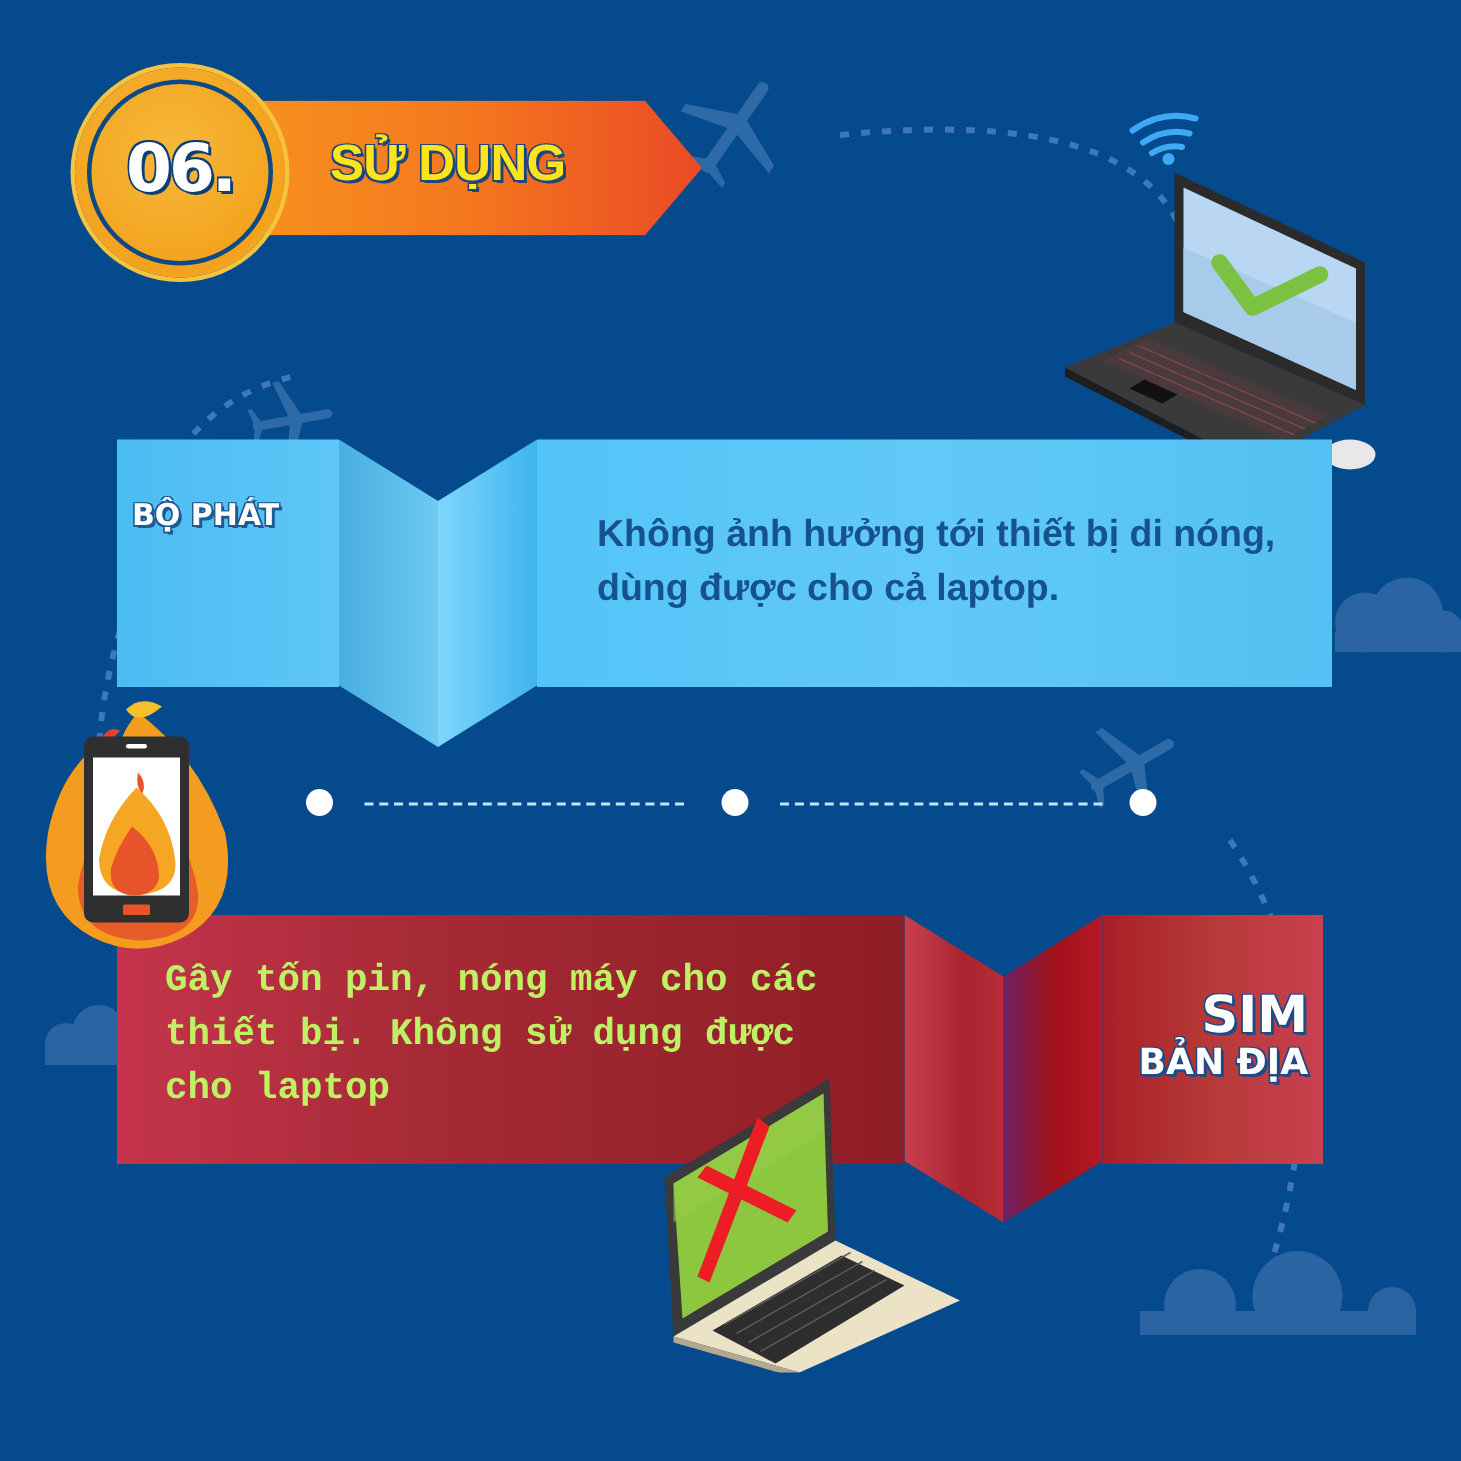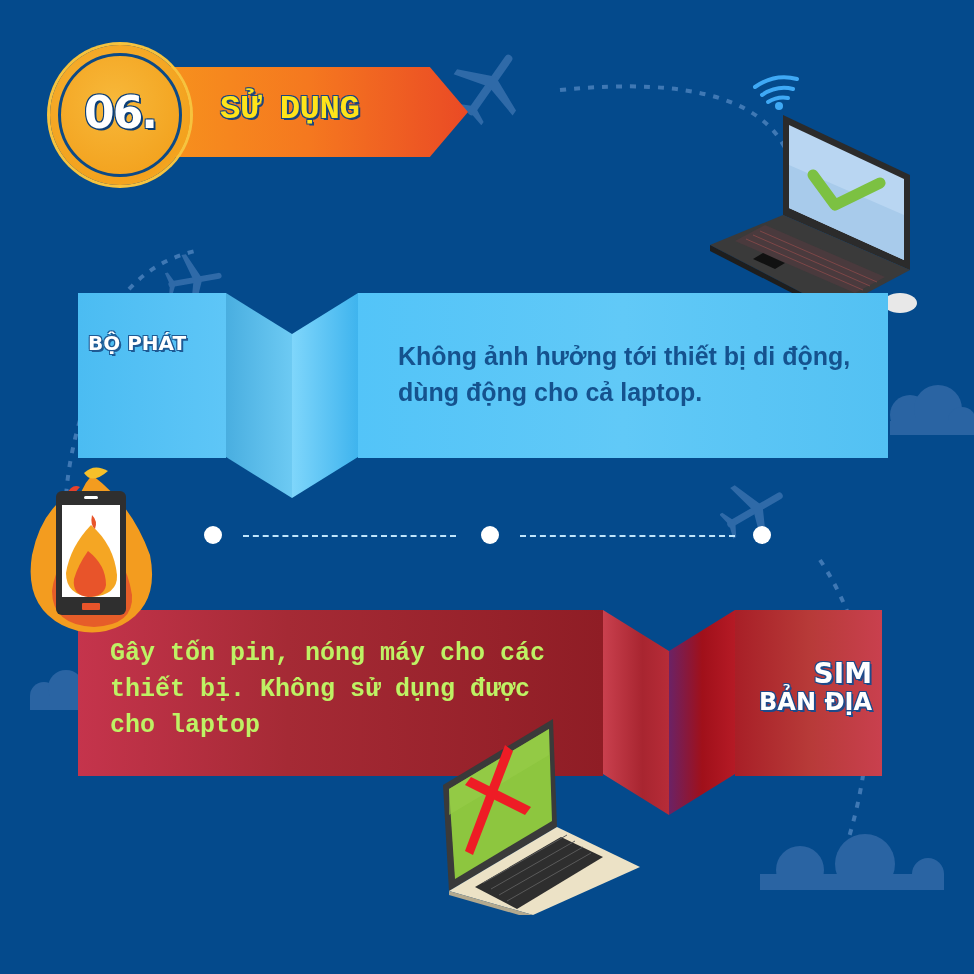--- a/index.html
+++ b/index.html
@@ -36,21 +36,21 @@
     text-shadow: 2px 2px 0 #0c3f78, -1px -1px 0 #0c3f78, 1px -1px 0 #0c3f78, -1px 1px 0 #0c3f78;
   }
   .badge-ribbon {
     left: 150px; top: 67px; width: 318px; height: 90px;
     background: linear-gradient(90deg, #f7941d 0%, #f5781f 50%, #ea4a25 100%);
     clip-path: polygon(0 0, 88% 0, 100% 50%, 88% 100%, 0 100%);
     z-index: 2;
   }
   .badge-title {
     left: 220px; top: 90px; z-index: 4;
-    font-family: Liberation Mono, monospace; font-weight: bold;
+    font-family: Liberation Sans, sans-serif; font-weight: bold;
     font-size: 34px; color: #ffe41a;
     text-shadow: 2px 2px 0 #1b4680, -1px -1px 0 #1b4680, 1px -1px 0 #1b4680, -1px 1px 0 #1b4680;
     letter-spacing: -0.5px;
   }
 
   
   .blue-banner { left: 78px; top: 293px; width: 810px; height: 205px; z-index: 5; }
   .blue-banner .panel { position: absolute; }
   .bb-p1 { left: 0; top: 0; width: 148px; height: 165px; background: linear-gradient(90deg,#4bbcf2,#5ec6f7); }
   .bb-p2 { left: 148px; top: 0; width: 66px; height: 205px;
@@ -94,21 +94,21 @@
   .rb-text {
     left: 110px; top: 636px; width: 470px; z-index: 6;
     font-family: Liberation Mono, monospace; font-weight: bold;
     font-size: 25px; line-height: 36px; color: #bef264;
   }
   .rb-label {
     right: 102px; top: 660px; z-index: 6; text-align: right;
     font-weight: bold; color: #fff; line-height: 1;
     text-shadow: 2px 2px 0 #1e4a8a, -1px -1px 0 #1e4a8a, 1px -1px 0 #1e4a8a, -1px 1px 0 #1e4a8a;
   }
-  .rb-label .l1 { font-size: 28px; display: block; }
+  .rb-label .l1 { font-size: 34px; display: block; }
   .rb-label .l2 { font-size: 24px; display: block; margin-top: 2px; }
 </style>
 </head>
 <body>
 
 <div class="abs deco" style="left:0;top:0;width:974px;height:974px;z-index:1;">
   <svg width="974" height="974" viewBox="0 0 974 974">
     <path d="M 560 90 Q 760 70 790 160" fill="none" stroke="#3f78b4" stroke-width="4" stroke-dasharray="6 8"></path>
     <path d="M 80 420 Q 40 560 110 640" fill="none" stroke="#3f78b4" stroke-width="4" stroke-dasharray="6 8"></path>
     <path d="M 820 560 Q 900 680 845 850" fill="none" stroke="#3f78b4" stroke-width="4" stroke-dasharray="6 8"></path>
@@ -212,21 +212,21 @@
 
 <div class="abs blue-banner">
   <div class="panel bb-p1"></div>
   <div class="panel bb-p2"></div>
   <div class="panel bb-p3"></div>
   <div class="panel bb-p4"></div>
 </div>
 <div class="abs bb-label">
   <span class="l1">BỘ PHÁT</span>
 </div>
-<div class="abs bb-text">Không ảnh hưởng tới thiết bị di động, dùng động cho cả laptop.</div>
+<div class="abs bb-text">Không ảnh hưởng tới thiết bị di nóng, dùng được cho cả laptop.</div>
 
 <div class="abs dot" style="left:204px;top:526px;"></div>
 <div class="abs dash" style="left:243px;top:535px;width:213px;"></div>
 <div class="abs dot" style="left:481px;top:526px;"></div>
 <div class="abs dash" style="left:520px;top:535px;width:215px;"></div>
 <div class="abs dot" style="left:753px;top:526px;"></div>
 
 <div class="abs" style="left:22px;top:465px;z-index:7;">
   <svg width="140" height="170" viewBox="0 0 140 170">
     <path d="M70 10 Q110 40 128 90 Q138 140 100 160 Q70 175 40 160 Q2 140 10 90 Q18 50 45 30 Q40 50 55 60 Q52 30 70 10 Z" fill="#f39c1f"></path>

